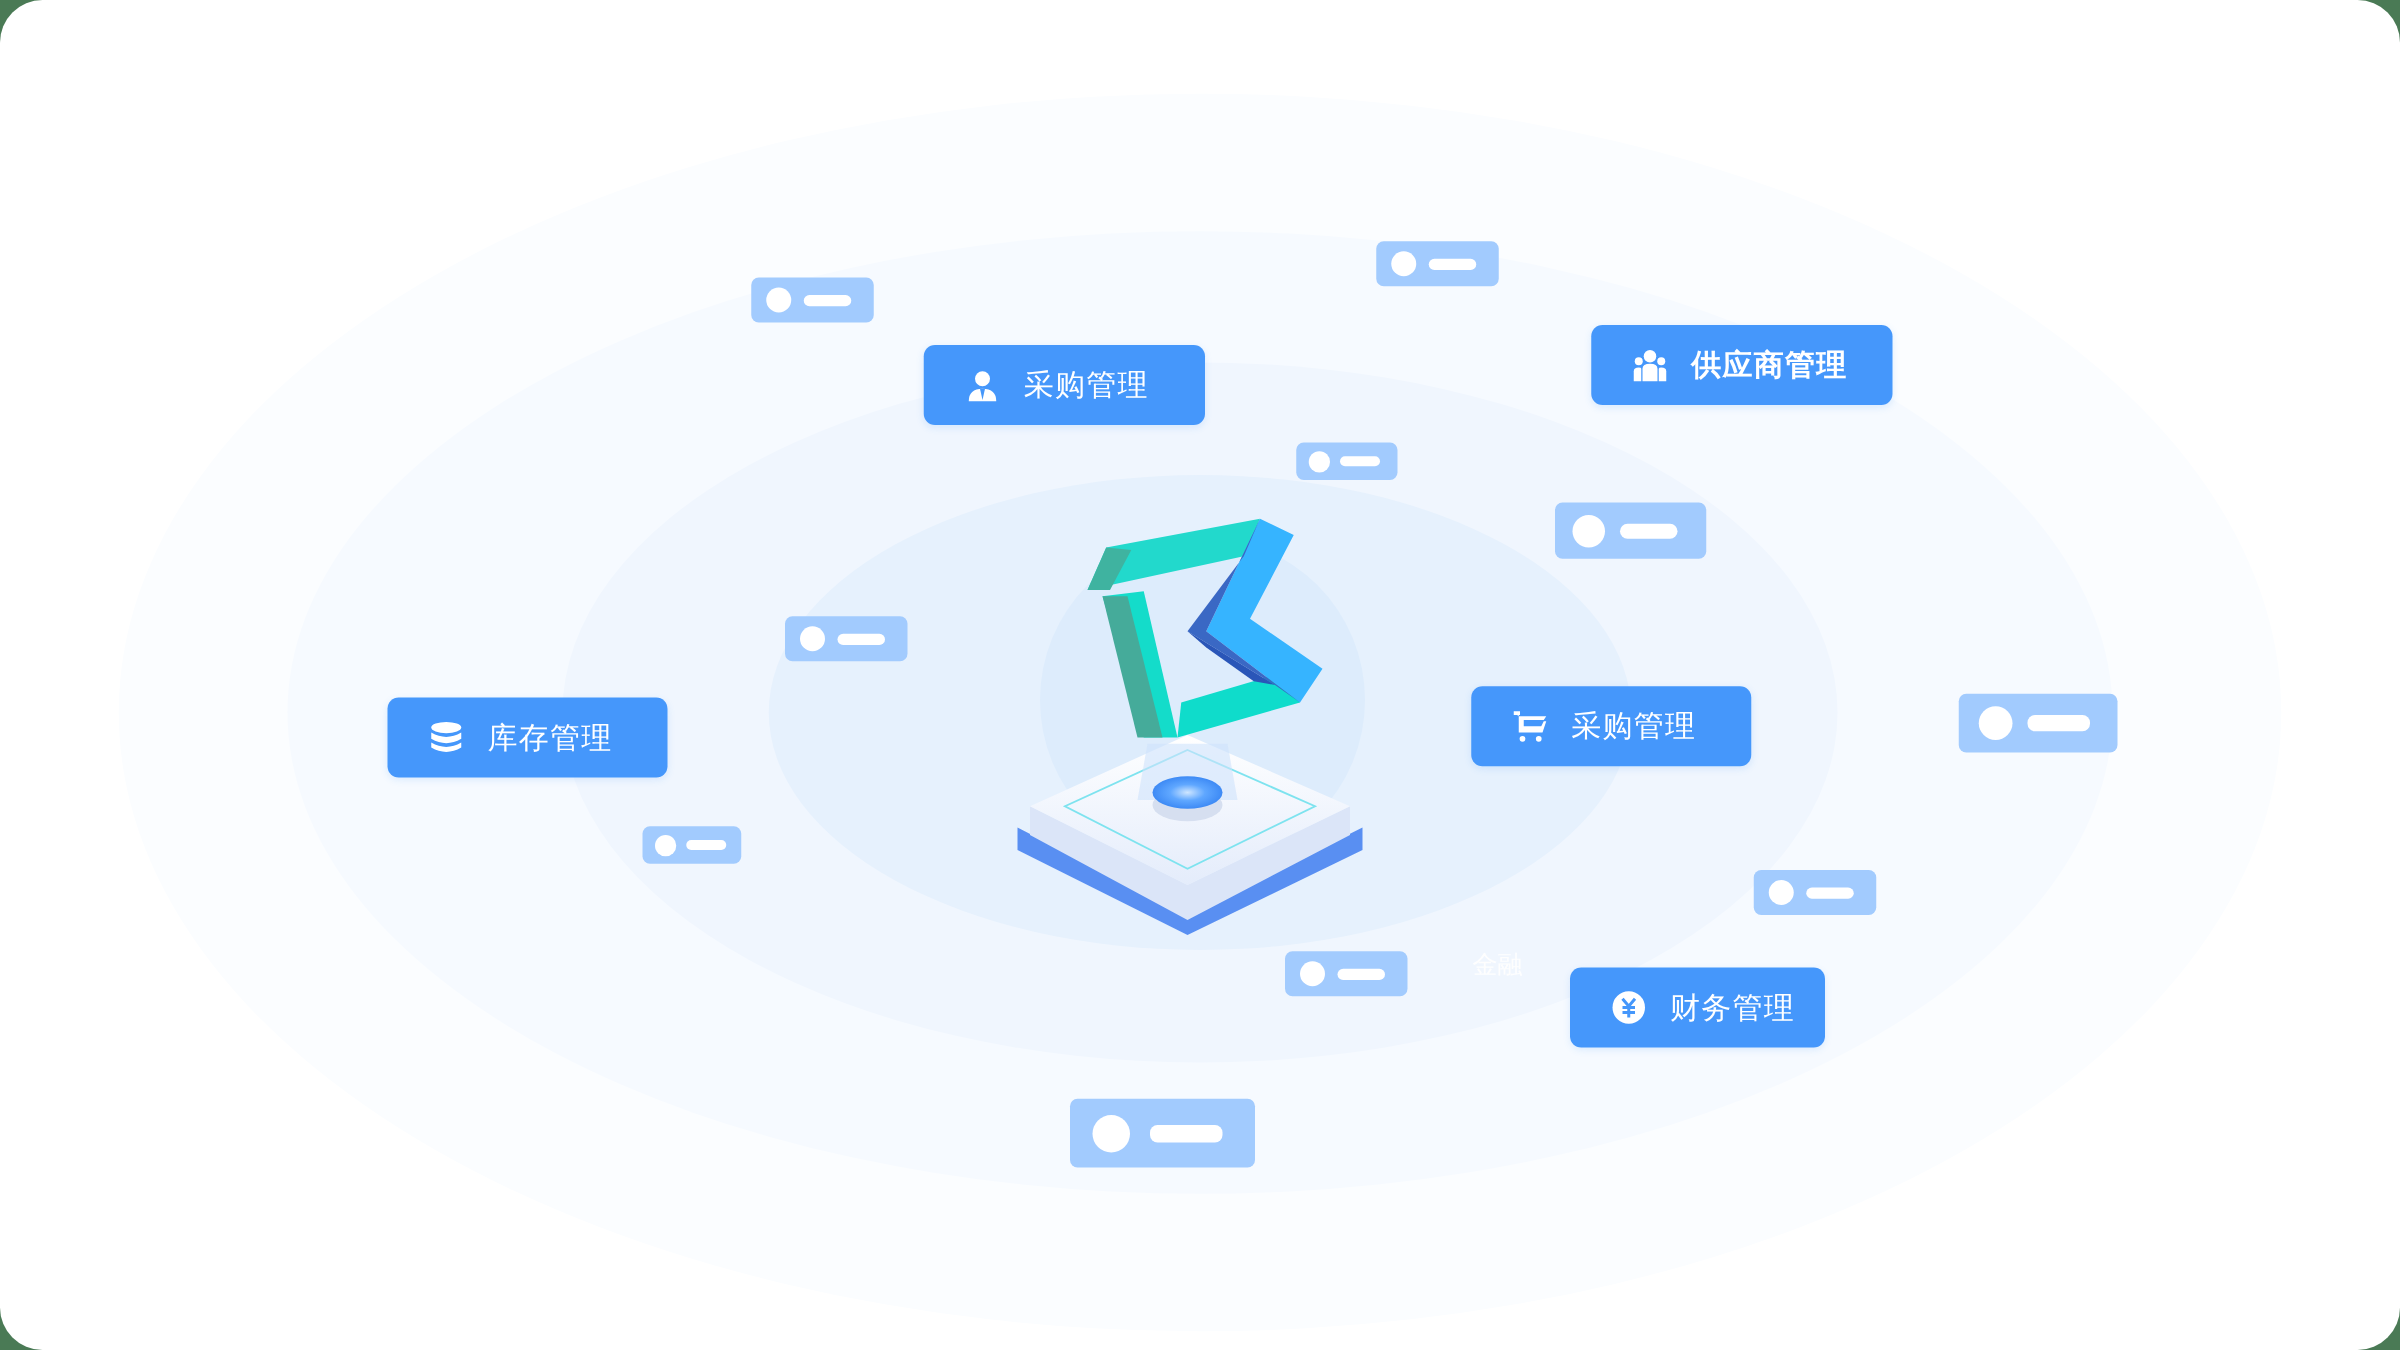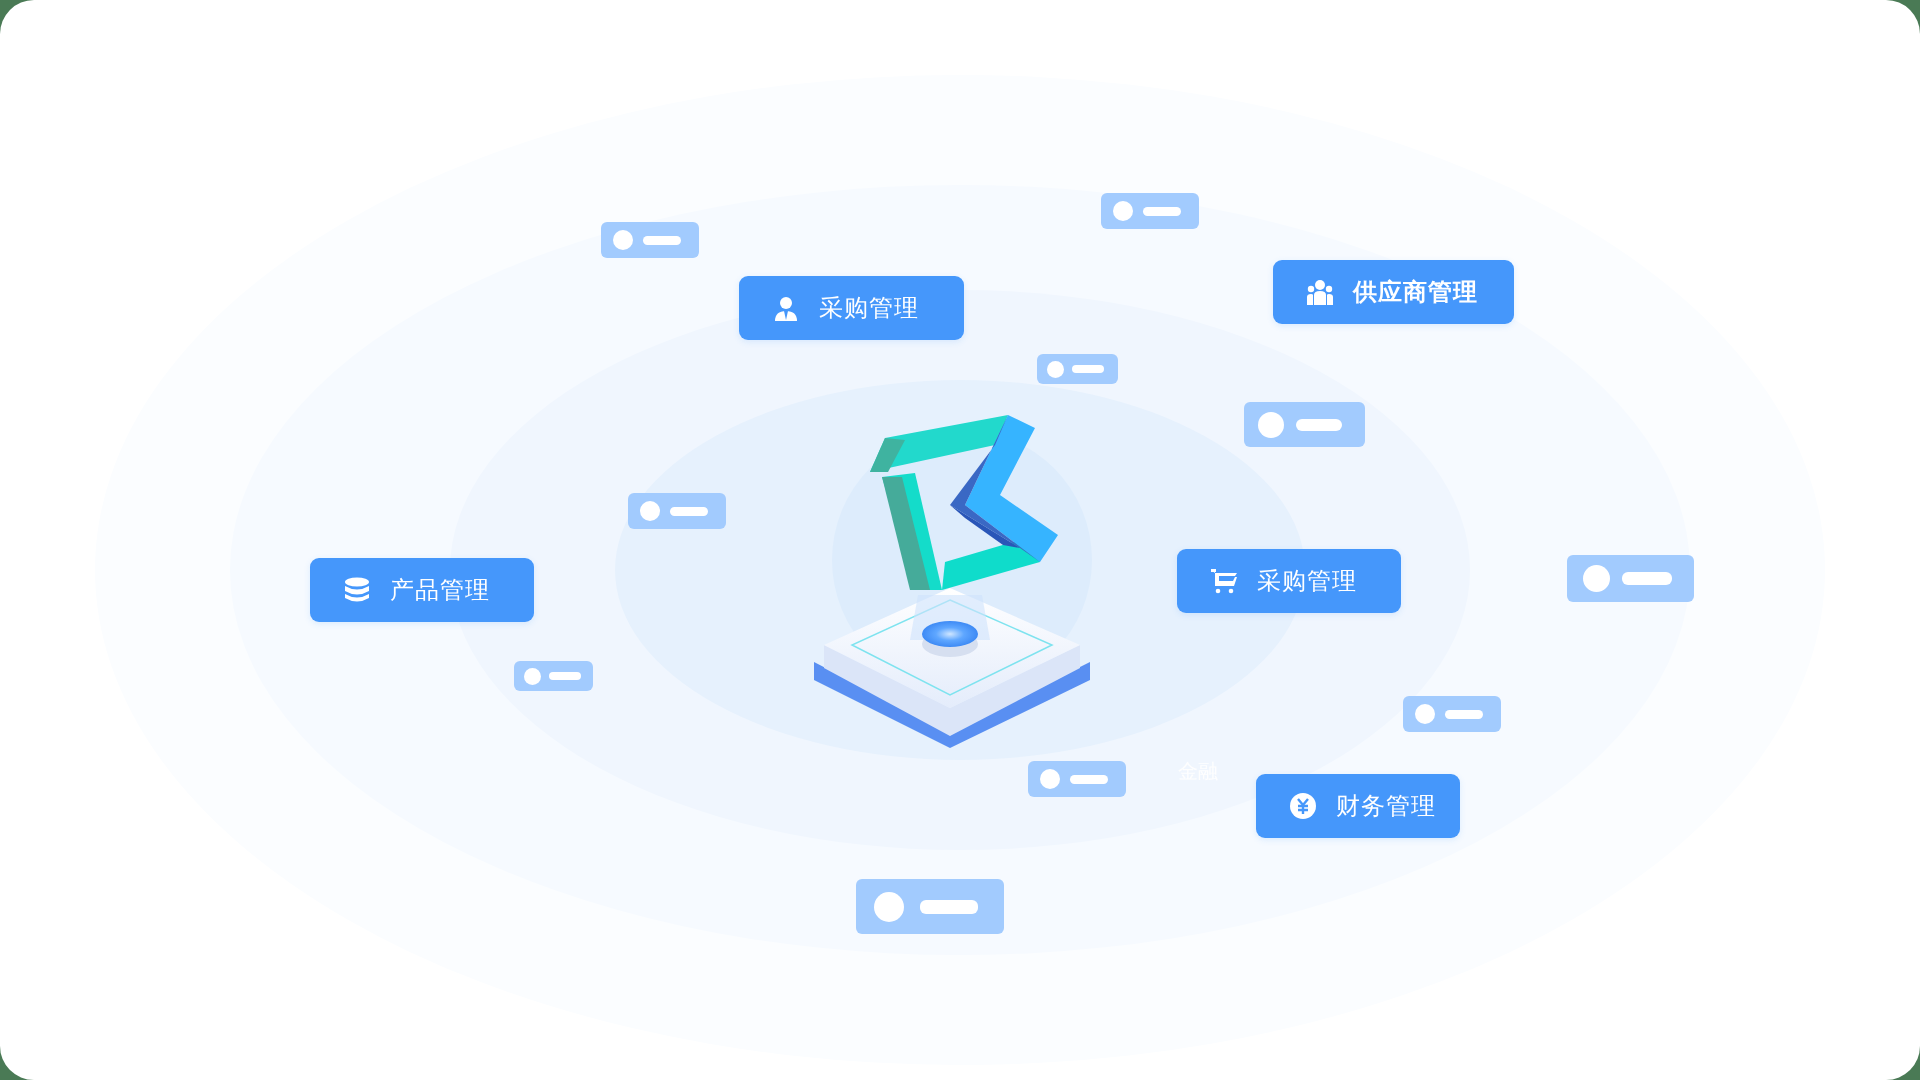--- a/index.html
+++ b/index.html
@@ -157,21 +157,21 @@
 
 
   <div class="module" style="left:310px;top:558px;width:224px;">
     <span class="ico">
       <svg viewBox="0 0 28 28">
           <ellipse cx="14" cy="6" rx="12" ry="4.5" fill="#fff"></ellipse>
           <path d="M2 10 Q14 17 26 10 L26 15 Q14 22 2 15 Z" fill="#fff"></path>
           <path d="M2 18 Q14 25 26 18 L26 22 Q14 29 2 22 Z" fill="#fff"></path>
         </svg>
     </span>
-    <span>产品管理</span>
+    <span>库存管理</span>
   </div>
 
   <div class="module" style="left:1177px;top:549px;width:224px;text-align:center;">
     <span class="ico">
       <svg viewBox="0 0 28 28">
           <path d="M1 3 L5 3 L5 6 L27 6 L25 9 L9 9 L9 14 L23 14 L25 10 L27 10 L24 19 L5 19 L5 6" fill="#fff"></path>
           <rect x="1" y="2" width="5" height="3" fill="#fff"></rect>
           <circle cx="8" cy="24" r="2.3" fill="#fff"></circle>
           <circle cx="21" cy="24" r="2.3" fill="#fff"></circle>
         </svg>

